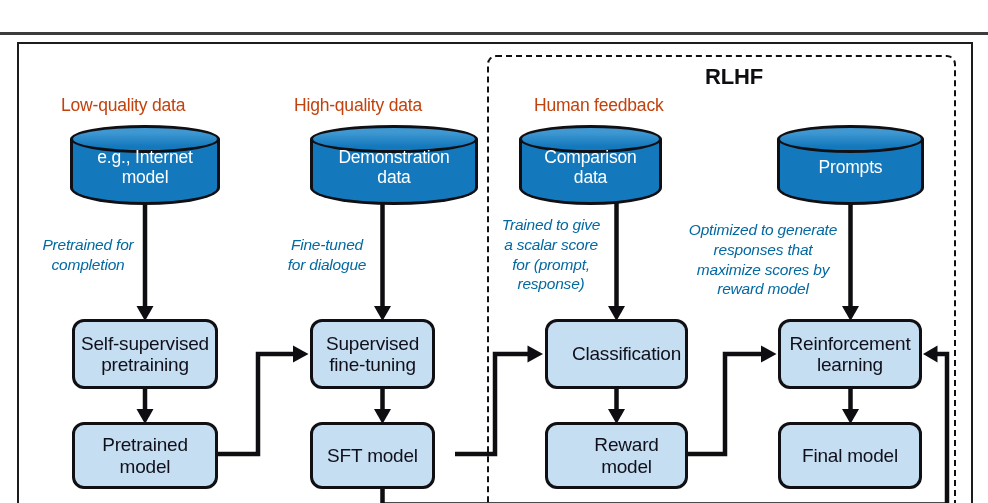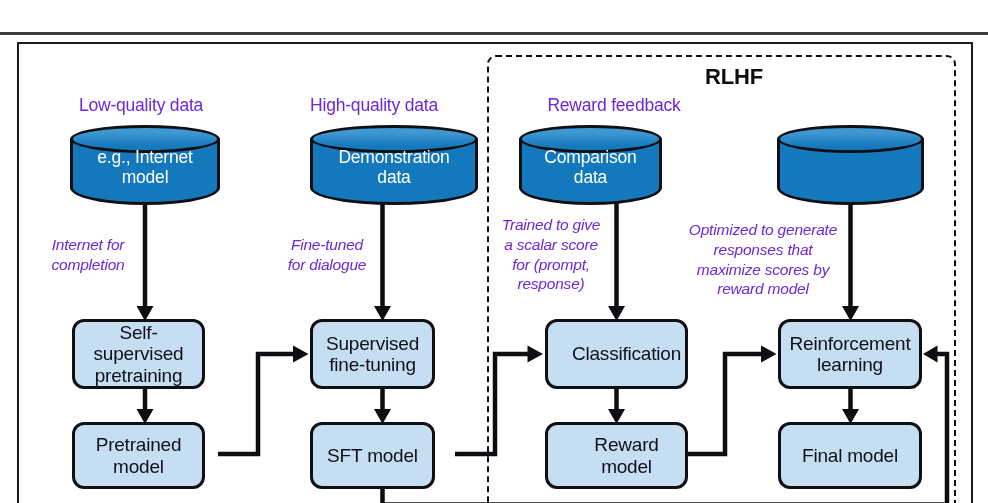--- a/index.html
+++ b/index.html
@@ -7,49 +7,49 @@
     position:relative;width:988px;height:503px;background:#ffffff;overflow:hidden;
     font-family:"Liberation Sans", sans-serif;color:#111;letter-spacing:-0.2px;margin-top:32px;
   }
   .edge-top{position:absolute;left:0;top:0;width:988px;height:3px;background:#3c3c3c;}
   .edge-bottom{position:absolute;left:0;bottom:0;width:988px;height:2px;background:#dcdcdc;}
   .frame{position:absolute;left:17px;top:10px;width:952px;height:477px;border:2px solid #1c1c1c;}
   .rlhf{position:absolute;left:487px;top:23px;width:465px;height:453px;border:2px dashed #101014;border-radius:9px;}
   .rlhf-label{position:absolute;top:32px;left:694px;width:80px;text-align:center;
     font-weight:bold;font-size:22px;color:#0d0d12;z-index:3;}
   .wires{position:absolute;left:0;top:0;z-index:1;}
-  .hdr{position:absolute;top:62px;height:22px;font-size:17.5px;line-height:22px;text-align:center;z-index:2;color:#6d28d9;}
+  .hdr{position:absolute;top:62px;height:22px;font-size:17.5px;line-height:22px;text-align:left;z-index:2;color:#c2410c;}
   .hdr.c1{left:61px;width:160px;}
   .hdr.c2{left:294px;width:160px;}
   .hdr.c3{left:534px;width:160px;}
   .cyl{position:absolute;top:93px;height:80px;z-index:2;}
   .cyl.c1{left:70px;width:150px;}
   .cyl.c2{left:310px;width:168px;}
   .cyl.c3{left:519px;width:143px;}
   .cyl.c4{left:777px;width:147px;}
   .cyl-body{position:absolute;left:0;top:14px;width:100%;height:66px;box-sizing:border-box;
     background:var(--cylinder-blue,#1478bc);border:3px solid var(--outline,#101014);border-top:none;
     border-radius:0 0 50% 50% / 0 0 26% 26%;}
   .cyl-top{position:absolute;left:0;top:0;width:100%;height:28px;box-sizing:border-box;
     background:linear-gradient(180deg,var(--cylinder-blue-light,#3f98d2) 20%,var(--cylinder-blue,#1478bc) 85%);
     border:3px solid var(--outline,#101014);border-radius:50%;}
   .cyl-label{position:absolute;left:0;top:10px;width:100%;height:64px;display:flex;align-items:center;justify-content:center;
     color:#ffffff;font-size:17.5px;line-height:1.16;text-align:center;white-space:pre-line;}
   .annot{position:absolute;font-style:italic;font-size:15.5px;line-height:1.28;text-align:center;
-    color:#6d28d9;white-space:pre-line;z-index:2;}
+    color:#0369a1;white-space:pre-line;z-index:2;}
   .annot.c1{left:18px;width:140px;top:203px;}
   .annot.c2{left:257px;width:140px;top:203px;}
   .annot.c3{left:481px;width:140px;top:183px;}
   .annot.c4{left:678px;width:170px;top:188px;}
   .node{position:absolute;box-sizing:border-box;background:var(--node-fill,#c6def1);
     border:3px solid var(--outline,#15151a);border-radius:12px;display:flex;align-items:center;justify-content:center;
     text-align:center;font-size:19px;line-height:1.12;color:#10101c;white-space:pre-line;z-index:2;}
   .node.r1{top:287px;height:70px;}
   .node.r2{top:390px;height:67px;}
-  .node.c1{left:72px;width:133px;}
+  .node.c1{left:72px;width:146px;}
   .node.c2{left:310px;width:125px;}
   .node.c3{left:545px;width:143px;padding-left:20px;}
   .node.c4{left:778px;width:144px;}
   .wire{stroke:#0e0e12;stroke-width:4.5;fill:none;}
   .head{fill:#0e0e12;stroke:none;}
 </style>
 </head>
 <body>
 
 <div class="figure">
@@ -106,21 +106,21 @@
     <g>
       <path class="wire" d="M382.5,457 V472.5 H947 V322 H936"></path>
         <polygon class="head" points="937.5,313.5 937.5,330.5 923,322"></polygon>
     </g>
   </svg>
 
   <div class="rlhf-label">RLHF</div>
 
   <div class="hdr c1">Low-quality data</div>
   <div class="hdr c2">High-quality data</div>
-  <div class="hdr c3">Reward feedback</div>
+  <div class="hdr c3">Human feedback</div>
 
   <div class="cyl c1">
     <div class="cyl-body"></div>
     <div class="cyl-top"></div>
     <div class="cyl-label">e.g., Internet
 model</div>
   </div>
   <div class="cyl c2">
     <div class="cyl-body"></div>
     <div class="cyl-top"></div>
@@ -129,23 +129,24 @@
   </div>
   <div class="cyl c3">
     <div class="cyl-body"></div>
     <div class="cyl-top"></div>
     <div class="cyl-label">Comparison
 data</div>
   </div>
   <div class="cyl c4">
     <div class="cyl-body"></div>
     <div class="cyl-top"></div>
+    <div class="cyl-label">Prompts</div>
   </div>
 
-  <div class="annot c1">Internet for
+  <div class="annot c1">Pretrained for
 completion</div>
   <div class="annot c2">Fine-tuned
 for dialogue</div>
   <div class="annot c3">Trained to give
 a scalar score
 for (prompt,
 response)</div>
   <div class="annot c4">Optimized to generate
 responses that
 maximize scores by

